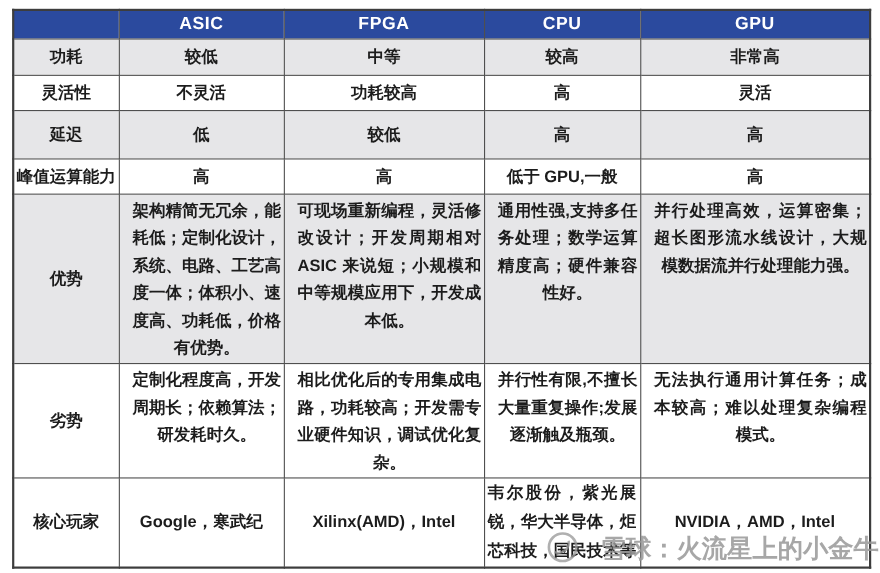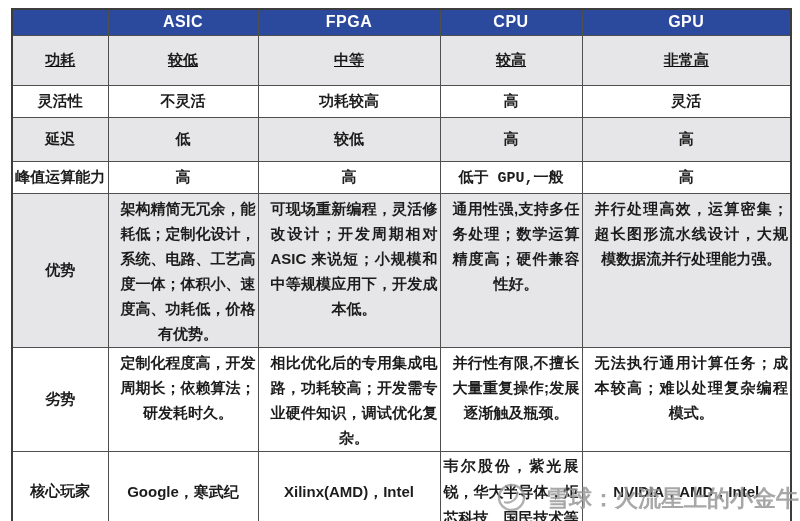--- a/index.html
+++ b/index.html
@@ -93,42 +93,42 @@
     <thead>
       <tr style="height:26px">
           <th></th>
           <th>ASIC</th>
           <th>FPGA</th>
           <th>CPU</th>
           <th>GPU</th>
         </tr>
     </thead>
     <tbody>
-        <tr class="odd" style="height: 50px; text-decoration: underline;">
+        <tr class="odd" style="height: 33px;">
           <td class="lbl">功耗</td>
           <td class="val">较低</td>
           <td class="val">中等</td>
           <td class="val">较高</td>
           <td class="val">非常高</td>
         </tr>
         <tr class="even" style="height: 32px;">
           <td class="lbl">灵活性</td>
           <td class="val">不灵活</td>
           <td class="val">功耗较高</td>
           <td class="val">高</td>
           <td class="val">灵活</td>
         </tr>
         <tr class="odd" style="height: 44px;">
           <td class="lbl">延迟</td>
           <td class="val">低</td>
           <td class="val">较低</td>
           <td class="val">高</td>
           <td class="val">高</td>
         </tr>
-        <tr class="even" style="height: 32px; font-family: Liberation Mono, monospace;">
+        <tr class="even" style="height: 32px;">
           <td class="lbl">峰值运算能力</td>
           <td class="val">高</td>
           <td class="val">高</td>
           <td class="val">低于 GPU,一般</td>
           <td class="val">高</td>
         </tr>
         <tr class="odd" style="height: 128px;">
           <td class="lbl">优势</td>
           <td class="para">架构精简无冗余，能耗低；定制化设计，系统、电路、工艺高度一体；体积小、速度高、功耗低，价格有优势。</td>
           <td class="para">可现场重新编程，灵活修改设计；开发周期相对 ASIC 来说短；小规模和中等规模应用下，开发成本低。</td>

